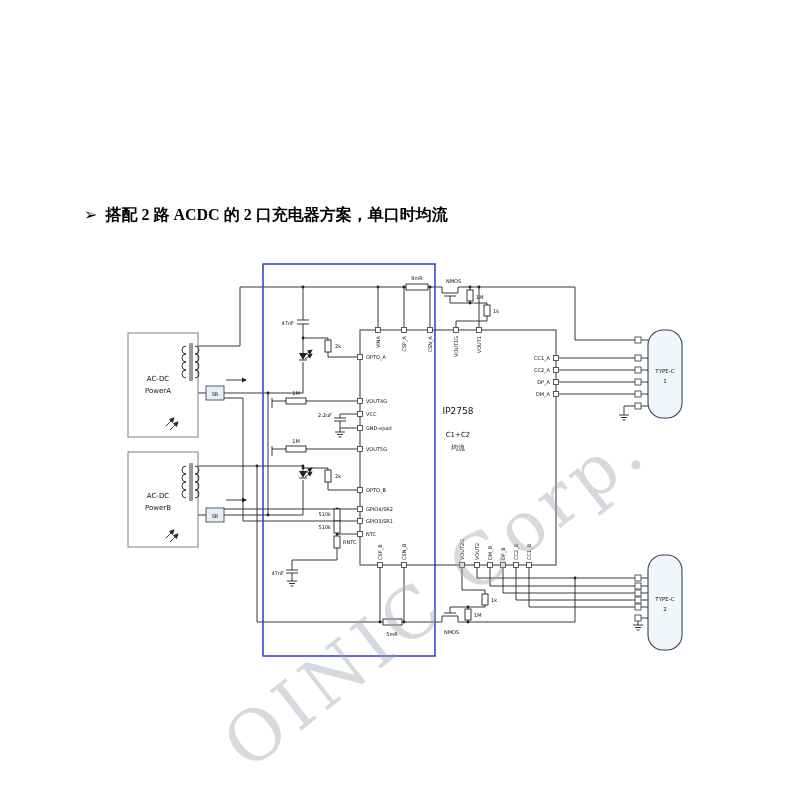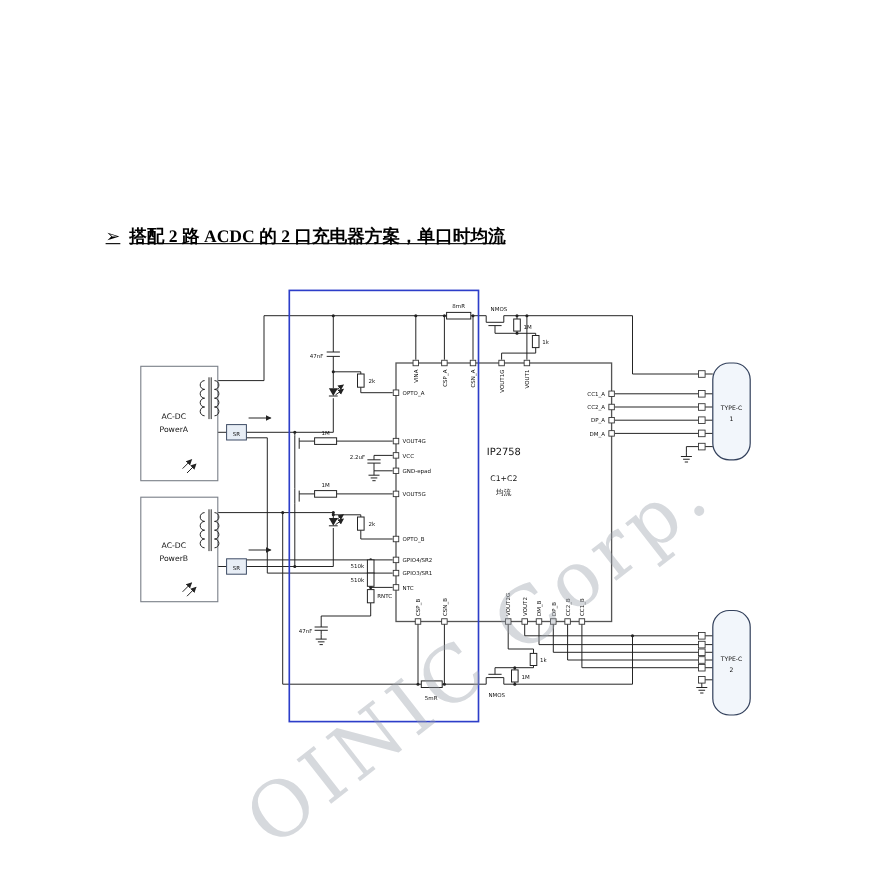--- a/index.html
+++ b/index.html
@@ -1,19 +1,19 @@
 <!DOCTYPE html>
 <html><head>
 <meta charset="utf-8">
 <style>
   html,body{margin:0;padding:0;background:#ffffff;}
   #page{position:relative;width:800px;height:800px;background:#fff;overflow:hidden;
         font-family:"Liberation Sans",sans-serif;}
-  #title{position:absolute;left:96px;top:205px;font-family:"Liberation Serif",serif;
-         font-weight:bold;font-size:16px;color:#000;white-space:nowrap;text-decoration:underline;}
+  #title{position:absolute;left:84px;top:205px;font-family:"Liberation Serif",serif;
+         font-weight:bold;font-size:16px;color:#000;white-space:nowrap;}
   #title .bullet{font-family:"DejaVu Sans",sans-serif;margin-right:8px;font-weight:normal;}
   svg{position:absolute;left:0;top:0;}
   .wire{stroke:#222;stroke-width:0.9;fill:none;}
   .comp{fill:#fff;stroke:#222;stroke-width:0.9;}
   .icbox{fill:#fff;stroke:#555;stroke-width:1.2;}
   .pinsq{fill:#fff;stroke:#333;stroke-width:0.8;}
   .pad{fill:#fff;stroke:#333;stroke-width:0.8;}
   .blk{fill:#fff;stroke:#7a7f88;stroke-width:1;}
   .srbox{fill:#e8eef6;stroke:#3c4a63;stroke-width:0.9;}
   .tc{fill:#f2f6fb;stroke:#33415c;stroke-width:1.1;}

